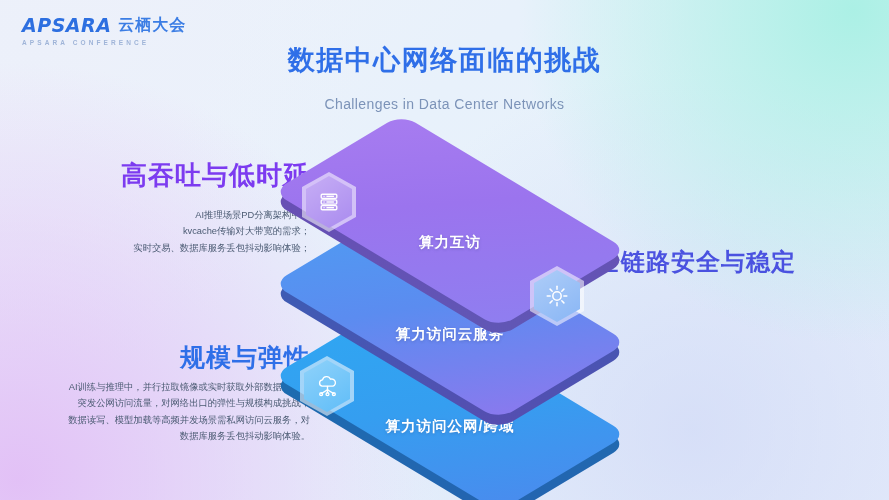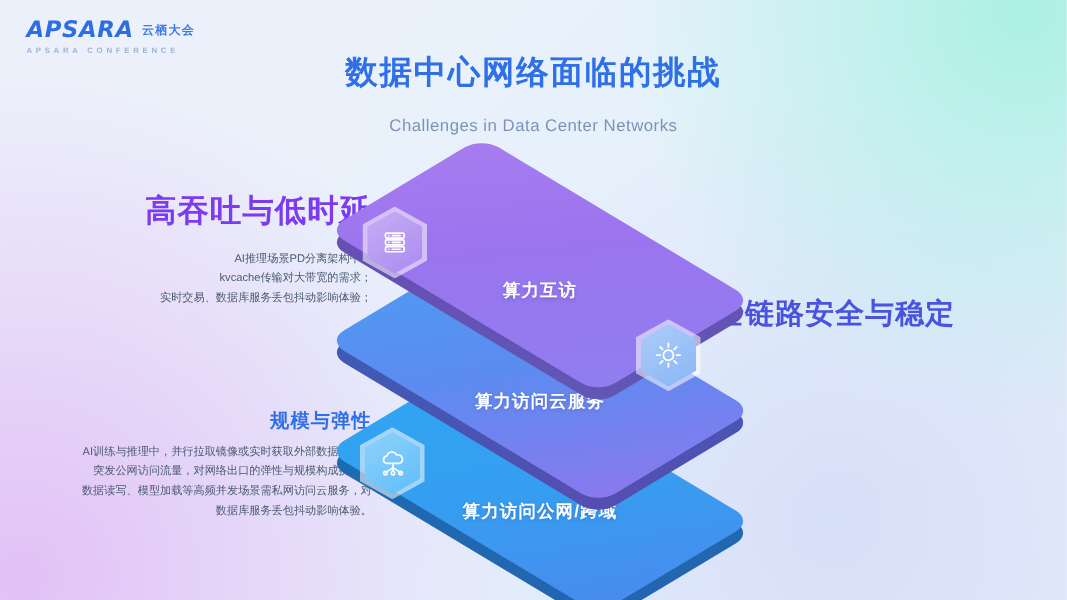--- a/index.html
+++ b/index.html
@@ -21,21 +21,21 @@
       linear-gradient(135deg,#eef2fa 0%, #e8f1fb 38%, #e7f2fb 62%, #e6edfb 100%);
   }
   
   #logo{ position:absolute; left:22px; top:14px; }
   .logo-row{ display:flex; align-items:center; gap:7px;text-align:right; }
   .logo-apsara{
     font-size:19px; font-weight:bold; letter-spacing:.5px;
     color:#2d6fe0; font-style:italic;
     font-family:"DejaVu Sans",sans-serif;
   }
-  .logo-cn{ font-size:10px; font-weight:bold; color:#3b7de4; letter-spacing:1px; }
+  .logo-cn{ font-size:16px; font-weight:bold; color:#3b7de4; letter-spacing:1px; }
   .logo-sub{
     margin-top:3px; font-size:6.5px; letter-spacing:3.1px;
     color:#9fb4d8; font-weight:bold;
   }
   
   #title-block{ position:absolute; left:0; right:0; top:44px; text-align:center; }
   #title-cn{
     font-size:27px; font-weight:bold; color:#2f6fe8;
     letter-spacing:1.5px; line-height:1.25;
   }
@@ -96,21 +96,21 @@
   .hex svg{ position:relative; z-index:2; }
   #hex-server{ left:302px; top:172px; }
   #hex-gear{   left:530px; top:266px; }
   #hex-cloud{  left:300px; top:356px; }
   
   .head{ font-weight:bold; letter-spacing:1px; line-height:1.2; }
   .body-txt{ font-size:9.3px; color:#4a5a72; line-height:1.75; }
   #blk-throughput{ position:absolute; left:20px; top:160px; width:290px; text-align:right; }
   #blk-throughput .head{ font-size:26px; color:#7c3bf0; margin-bottom:16px; }
   #blk-scale{ position:absolute; left:8px; top:342px; width:302px; text-align:right; }
-  #blk-scale .head{ font-size:16px; color:#2f6fe8; margin-bottom:7px; }
+  #blk-scale .head{ font-size:25px; color:#2f6fe8; margin-bottom:7px; }
   #blk-security{ position:absolute; left:596px; top:248px; width:286px; text-align:left; }
   #blk-security .head{ font-size:24px; color:#4a52e0; margin-bottom:8px; }
   .body-line{ display:block; }
 </style>
 </head>
 <body>
 
 <div id="slide">
 
   <div id="logo">

